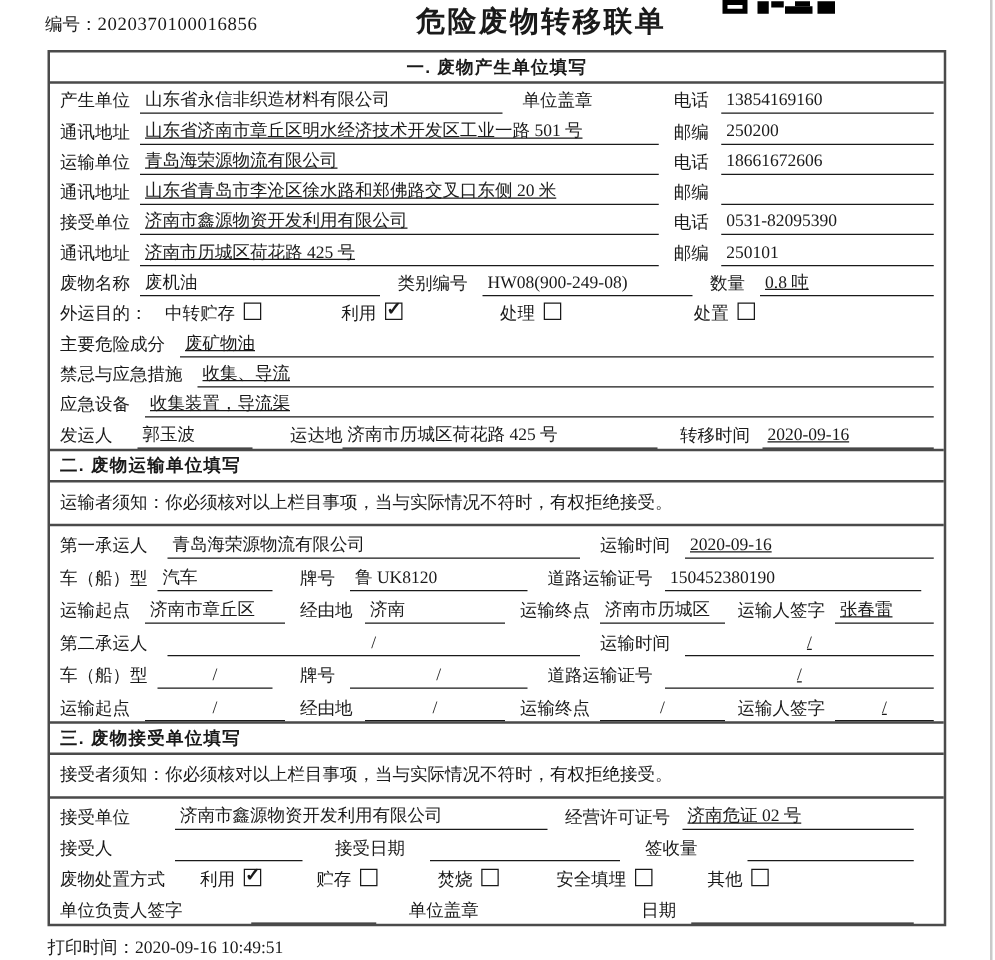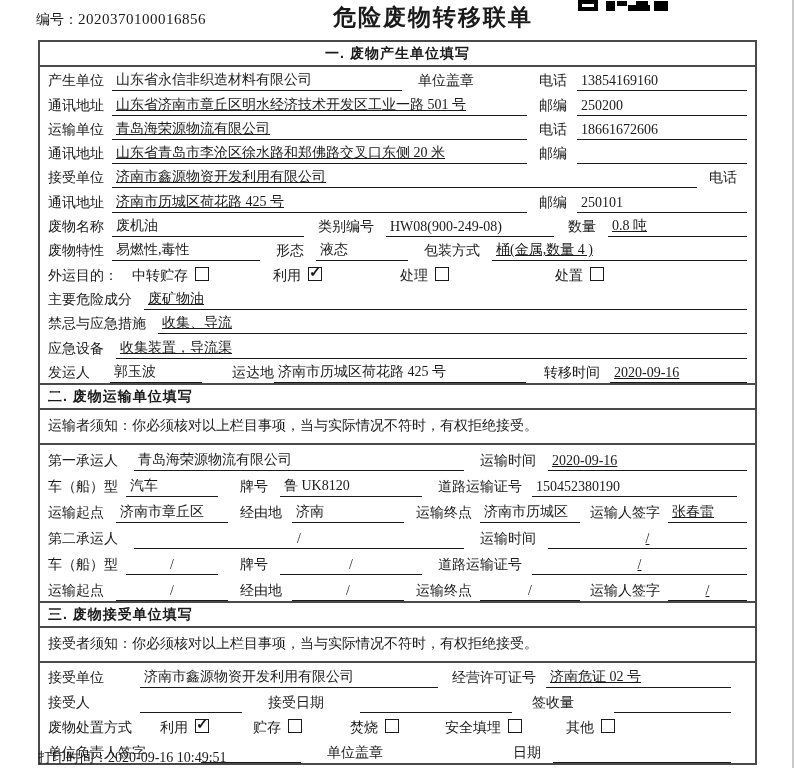--- a/index.html
+++ b/index.html
@@ -101,46 +101,39 @@
       <span class="l" style="width:64px">通讯地址</span>
       <span class="v fill">山东省青岛市李沧区徐水路和郑佛路交叉口东侧 20 米</span>
       <span class="l" style="margin-left:12px;margin-right:10px">邮编</span>
       <span class="v" style="width:170px"></span>
     </div>
 
     <div class="row">
       <span class="l" style="width:64px">接受单位</span>
       <span class="v fill">济南市鑫源物资开发利用有限公司</span>
       <span class="l" style="margin-left:12px;margin-right:10px">电话</span>
+      <span class="v" style="width:170px">0531-82095390</span>
     </div>
 
     <div class="row">
       <span class="l" style="width:64px">通讯地址</span>
       <span class="v fill">济南市历城区荷花路 425 号</span>
       <span class="l" style="margin-left:12px;margin-right:10px">邮编</span>
       <span class="v" style="width:170px">250101</span>
     </div>
 
     <div class="row">
       <span class="l" style="width:64px">废物名称</span>
       <span class="v" style="width:192px">废机油</span>
       <span class="l" style="margin-left:14px;margin-right:12px">类别编号</span>
       <span class="v" style="width:168px">HW08(900-249-08)</span>
       <span class="l" style="margin-left:14px;margin-right:12px">数量</span>
       <span class="v fill">0.8 吨</span>
     </div>
 
-    <div class="row">
-      <span class="l" style="width:64px">废物特性</span>
-      <span class="v" style="width:148px">易燃性,毒性</span>
-      <span class="l" style="margin-left:16px;margin-right:12px">形态</span>
-      <span class="v" style="width:92px">液态</span>
-      <span class="l" style="margin-left:16px;margin-right:12px">包装方式</span>
-      <span class="v fill">桶(金属,数量 4 )</span>
-    </div>
 
     <div class="row">
       <span class="l">外运目的：</span>
       <span class="opt" style="margin-left:14px">
         <span class="l">中转贮存</span>
         <span class="cb"></span>
       </span>
       <span class="opt" style="margin-left:64px">
         <span class="l">利用</span>
         <span class="cb checked"></span>
@@ -246,21 +239,21 @@
     <div class="row">
       <span class="l" style="width:92px">接受单位</span>
       <span class="v" style="width:298px">济南市鑫源物资开发利用有限公司</span>
       <span class="l" style="margin-left:14px;margin-right:10px">经营许可证号</span>
       <span class="v fill" style="margin-right:16px">济南危证 02 号</span>
     </div>
 
     <div class="row">
       <span class="l" style="width:92px">接受人</span>
       <span class="v" style="width:102px"></span>
-      <span class="l" style="margin-left:26px;margin-right:36px">接受日期</span>
+      <span class="l" style="margin-left:26px;margin-right:20px">接受日期</span>
       <span class="v" style="width:152px"></span>
       <span class="l" style="margin-left:20px;margin-right:40px">签收量</span>
       <span class="v fill" style="margin-right:16px"></span>
     </div>
 
     <div class="row">
       <span class="l">废物处置方式</span>
       <span class="opt" style="margin-left:28px">
         <span class="l">利用</span>
         <span class="cb checked"></span>

